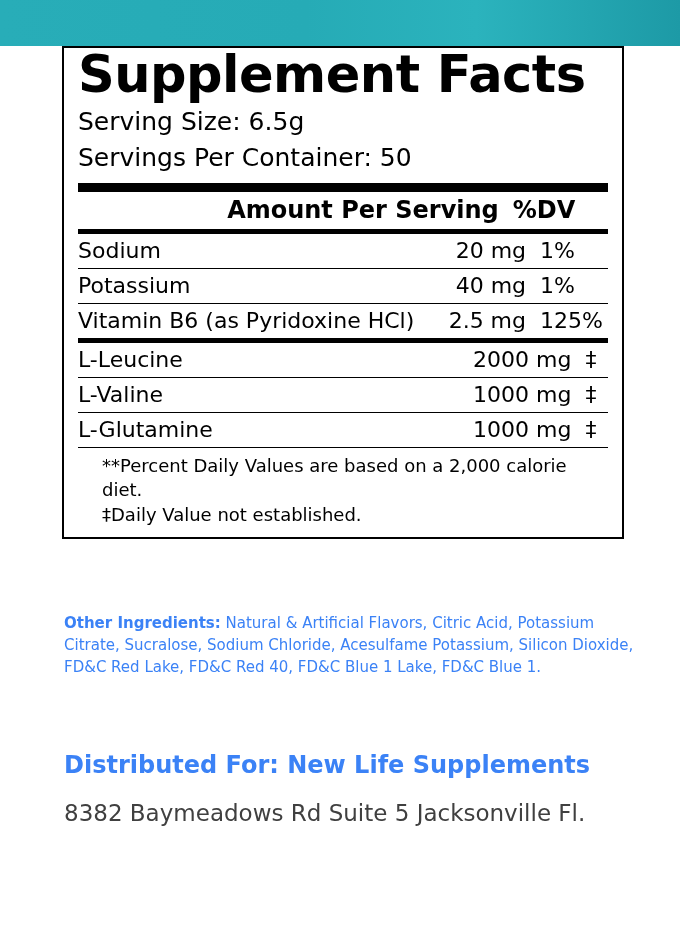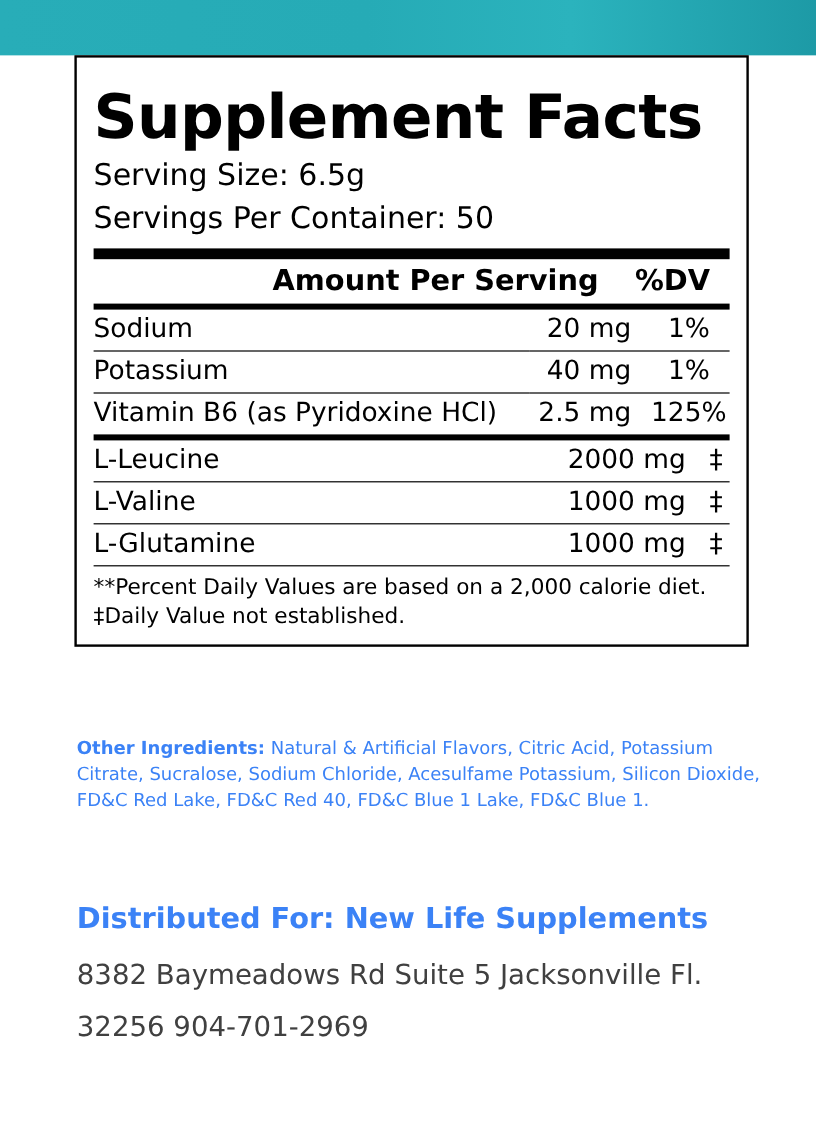--- a/index.html
+++ b/index.html
@@ -40,21 +40,21 @@
 
   
   .sf-panel {
     position: absolute;
     left: 62px;
     top: 46px;
     width: 562px;
     box-sizing: border-box;
     border: 2px solid #000;
     background: #ffffff;
-    padding: 24px 14px 10px 14px;
+    padding: 0 14px 10px 14px;
   }
   .sf-title {
     font-size: 51px;
     font-weight: bold;
     line-height: 1.06;
     letter-spacing: -0.5px;
     color: #000;
     margin: 0 0 2px 0;
     white-space: nowrap;
   }
@@ -83,27 +83,28 @@
     vertical-align: bottom;
   }
   .hdr-row td {
     font-size: 24px;
     font-weight: bold;
     padding-top: 4px;
     padding-bottom: 4px;
   }
   .col-name { text-align: left; }
   .col-amt  { text-align: right; padding-right: 14px !important; white-space: nowrap; }
-  .col-dv   { text-align: center; white-space: nowrap; }
+  .col-dv   { text-align: left; white-space: nowrap; }
   .cell-bord { border-bottom: 1.5px solid #000; }
   .sf-foot {
     font-size: 18px;
     line-height: 1.35;
     color: #000;
     padding-top: 6px;
+    margin-left: 24px;
   }
 
   
   .other-ing {
     position: absolute;
     left: 64px;
     width: 580px;
     font-size: 15px;
     line-height: 1.48;
     color: #3b82f6;
@@ -204,15 +205,14 @@
 
   </div>
 
   <div class="other-ing" style="top: 612px;">
     <b>Other Ingredients:</b><span> Natural &amp; Artificial Flavors, Citric Acid, Potassium Citrate, Sucralose, Sodium Chloride, Acesulfame Potassium, Silicon Dioxide, FD&amp;C Red Lake, FD&amp;C Red 40, FD&amp;C Blue 1 Lake, FD&amp;C Blue 1.</span>
   </div>
 
   <div class="distrib" style="top: 751px;">Distributed For: New Life Supplements</div>
 
   <div class="addr" style="top: 795px;">8382 Baymeadows Rd Suite 5 Jacksonville Fl.</div>
-  <div class="addr" style="top: 838px;">32256 904-701-2969</div>
 
 </div>
 
 </body></html>

